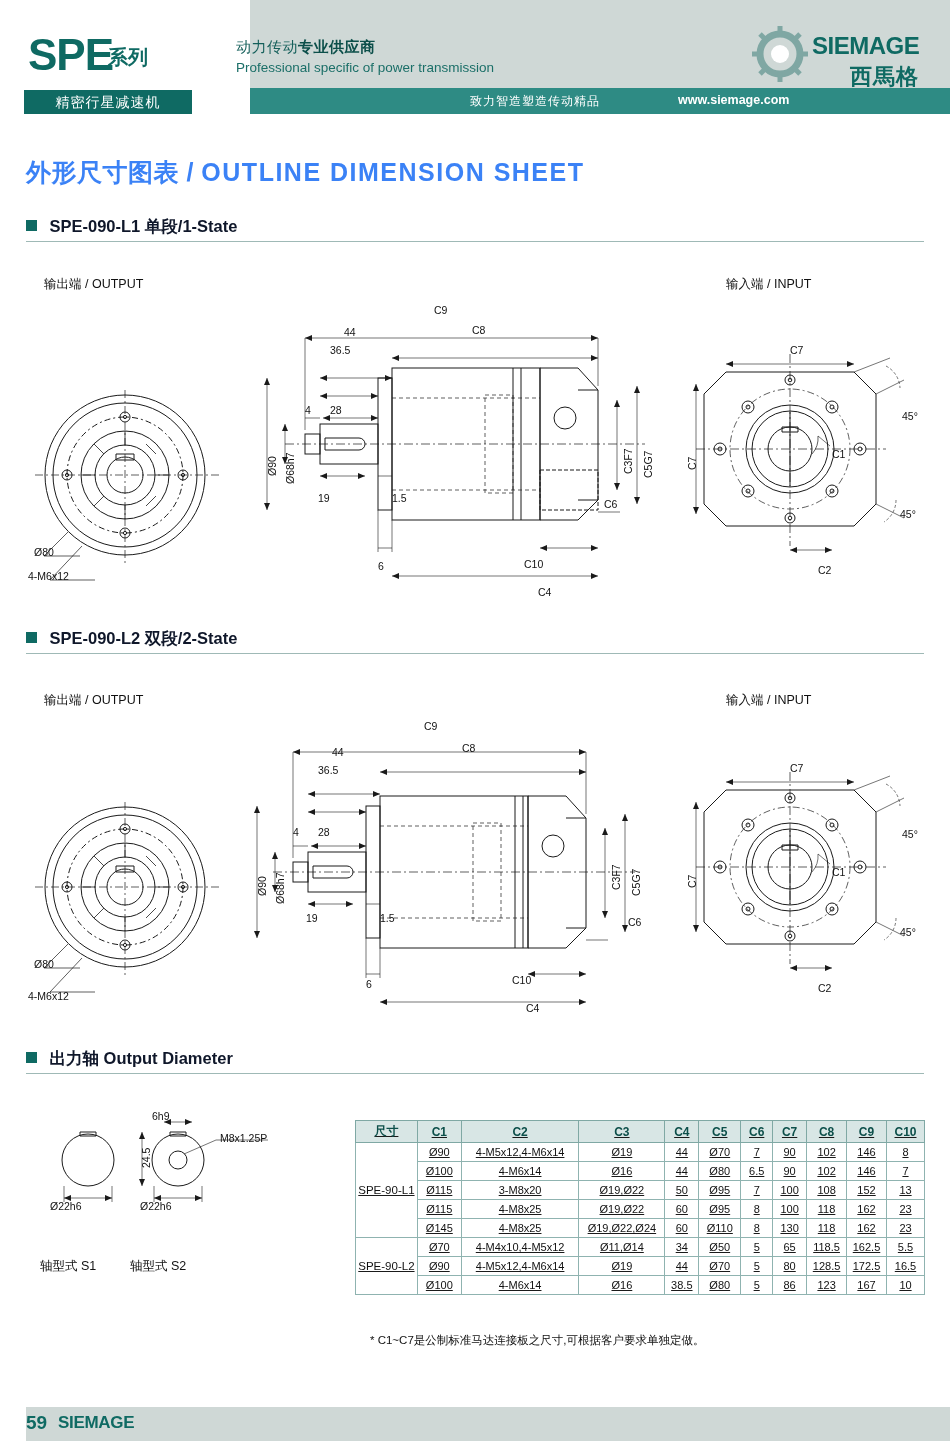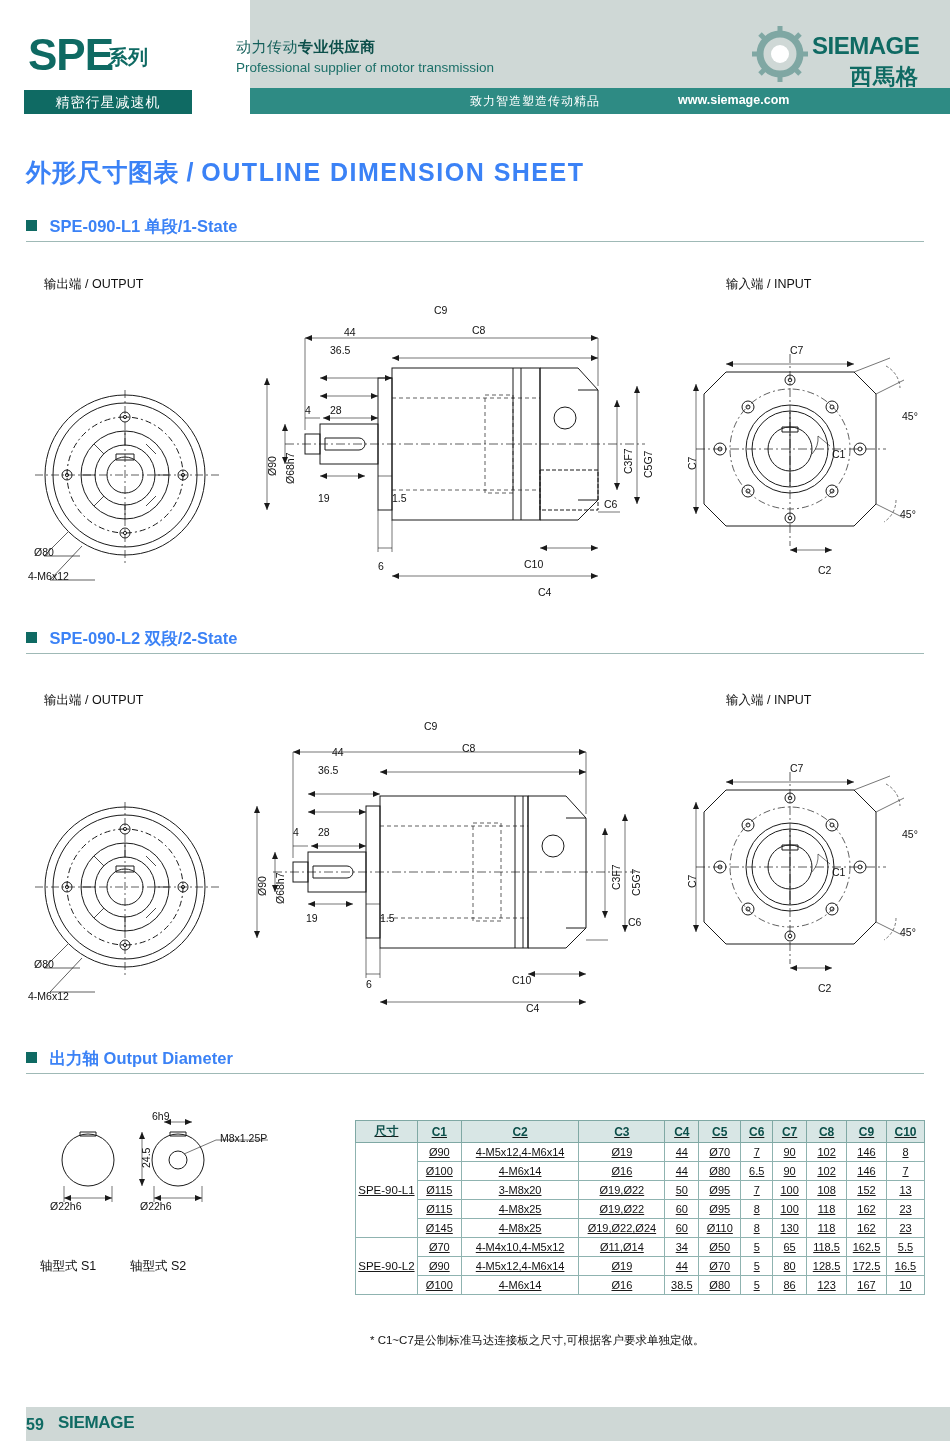--- a/index.html
+++ b/index.html
@@ -81,21 +81,21 @@
     font-size: 25px; font-weight: bold; color: #3b82f6;
     letter-spacing: 0.5px;
   }
   .page-title .en { font-family: "Liberation Sans", sans-serif; letter-spacing: 1.5px; }
   
   .sec-head { position: absolute; left: 26px; width: 898px; }
   .sec-head .sq {
     display: inline-block; width: 11px; height: 11px;
     background: #0f6a63; margin-right: 8px; vertical-align: 1px;
   }
-  .sec-head .label { font-size: 16.5px; font-weight: bold; color: #3b82f6; }
+  .sec-head .label { font-size: 16.5px; font-weight: bold; color: #0f172a; }
   .sec-head .label .cn2 { font-weight: bold; }
   .sec-rule {
     position: absolute; left: 26px; width: 898px; height: 1px;
     background: #9fb9b6;
   }
   
   .dlabel {
     position: absolute; font-size: 12.5px; color: #111;
     white-space: nowrap;
   }
@@ -134,21 +134,21 @@
   .footer-band {
     position: absolute; left: 0; bottom: 0; width: 950px; height: 34px;
     background: #cfd8d6;
   }
   .footer-wedge {
     position: absolute; left: 0; bottom: 0; width: 26px; height: 34px;
     background: #ffffff;
   }
   .footer-pg {
     position: absolute; left: 26px; bottom: 7px;
-    font-size: 16px; font-weight: bold; color: #0f6a63;
+    font-size: 19px; font-weight: bold; color: #0f6a63;
   }
   .footer-logo {
     position: absolute; left: 58px; bottom: 8px;
     font-size: 17px; font-weight: bold; color: #0f6a63; letter-spacing: -0.3px;
   }
   svg { display: block; }
   .dg { position: absolute; }
 </style>
 </head>
 <body>
@@ -158,21 +158,21 @@
   <div class="hdr-band2"></div>
   <div class="hdr-white-wedge"></div>
 
   <div class="logo-spe">SPE</div>
   <div class="logo-spe-series">系列</div>
   <div class="logo-sub">精密行星减速机</div>
 
   <div class="hdr-cn">
     <span>动力传动</span><b>专业供应商</b>
   </div>
-  <div class="hdr-en">Professional supplier of motor transmission</div>
+  <div class="hdr-en">Professional specific of power transmission</div>
   <div class="hdr-slogan">致力智造塑造传动精品</div>
   <div class="hdr-url">www.siemage.com</div>
 
   <div class="hdr-logo-right">
     <svg class="gear" width="60" height="60" viewBox="0 0 60 60">
       <g fill="#7fa7a3">
         <circle cx="30" cy="30" r="20" fill="none" stroke="#7fa7a3" stroke-width="7"></circle>
         <g stroke="#7fa7a3" stroke-width="5">
           <line x1="30" y1="2" x2="30" y2="12"></line>
           <line x1="30" y1="48" x2="30" y2="58"></line>

